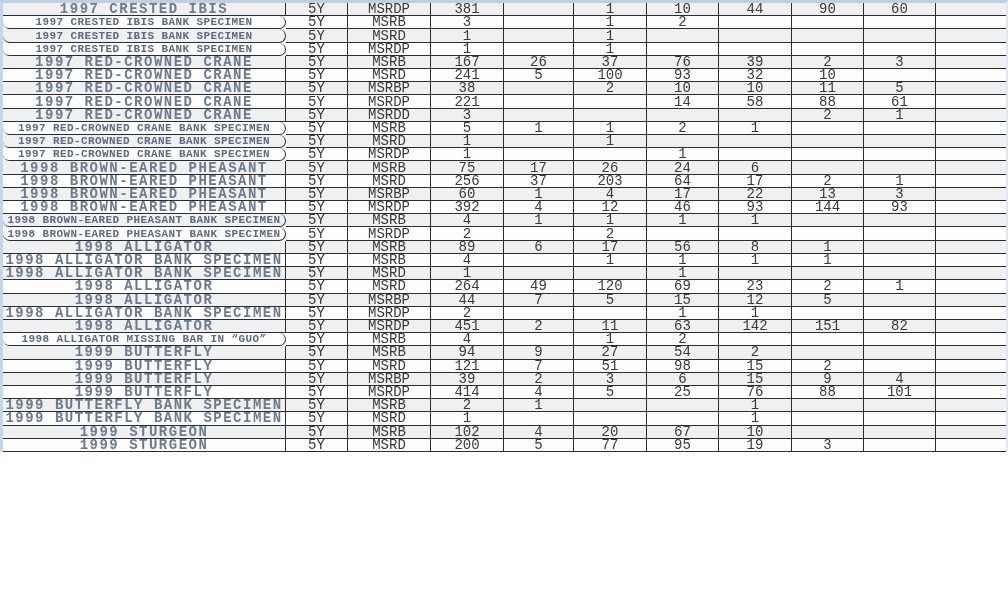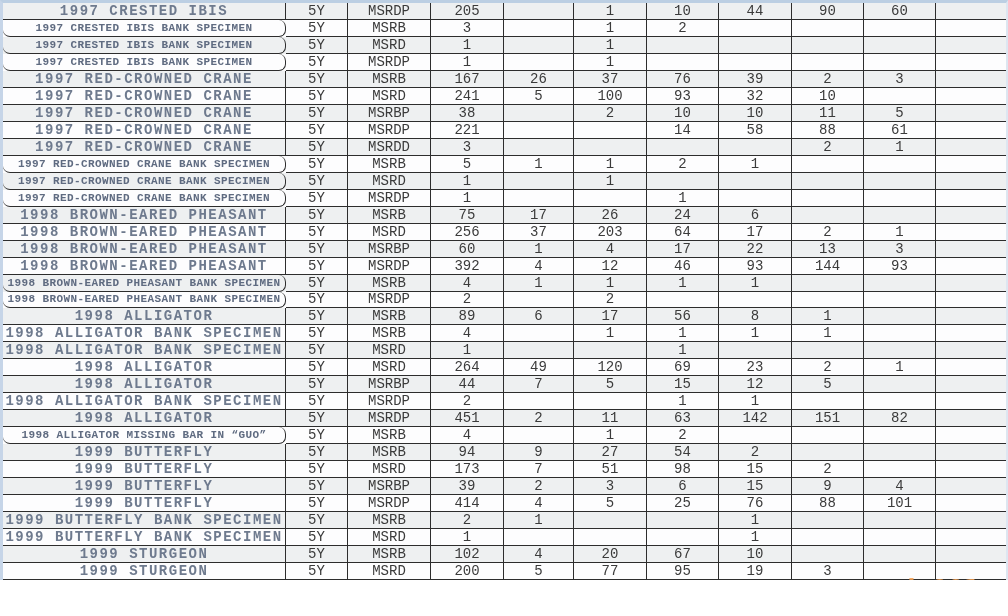--- a/index.html
+++ b/index.html
@@ -1,18 +1,18 @@
 <!DOCTYPE html>
 <html><head>
 <meta charset="utf-8">
 <style>
   html,body{margin:0;padding:0;background:#fff;}
   #app{
     position:relative;
-    width:1008px;height:580px;
+    width:1008px;height:452px;
     box-sizing:border-box;
     background:#fff;
     border-top:3px solid #bccfe3;
     border-left:3px solid #c6d5e8;
     border-right:2px solid #dde6f1;
     overflow:hidden;
   }
   #grid{
     display:grid;
     grid-template-rows:repeat(34,1fr);
@@ -61,21 +61,21 @@
 </style>
 </head>
 <body>
 
 <div id="app">
   <div id="grid">
       <div class="row">
     <div class="cell name nm-lg">1997 CRESTED IBIS</div>
     <div class="cell denom">5Y</div>
     <div class="cell code">MSRDP</div>
-    <div class="cell num">205</div>
+    <div class="cell num">381</div>
     <div class="cell num"></div>
     <div class="cell num">1</div>
     <div class="cell num">10</div>
     <div class="cell num">44</div>
     <div class="cell num">90</div>
     <div class="cell num">60</div>
     <div class="cell num"></div>
   </div>
       <div class="row">
     <div class="cell name nm-sm">1997 CRESTED IBIS BANK SPECIMEN</div>
@@ -412,21 +412,21 @@
     <div class="cell num">54</div>
     <div class="cell num">2</div>
     <div class="cell num"></div>
     <div class="cell num"></div>
     <div class="cell num"></div>
   </div>
       <div class="row">
     <div class="cell name nm-lg">1999 BUTTERFLY</div>
     <div class="cell denom">5Y</div>
     <div class="cell code">MSRD</div>
-    <div class="cell num">173</div>
+    <div class="cell num">121</div>
     <div class="cell num">7</div>
     <div class="cell num">51</div>
     <div class="cell num">98</div>
     <div class="cell num">15</div>
     <div class="cell num">2</div>
     <div class="cell num"></div>
     <div class="cell num"></div>
   </div>
       <div class="row">
     <div class="cell name nm-lg">1999 BUTTERFLY</div>

